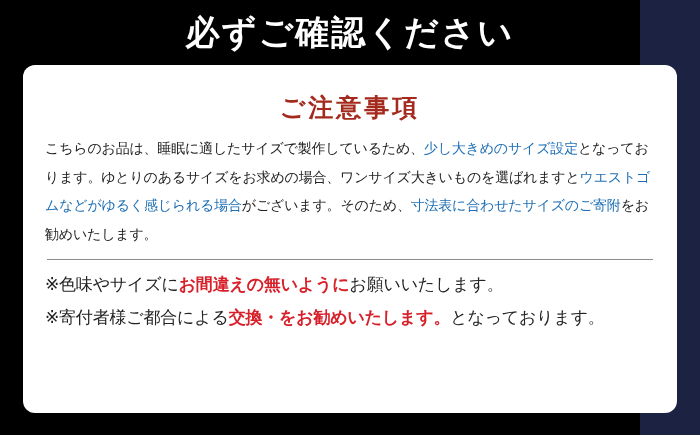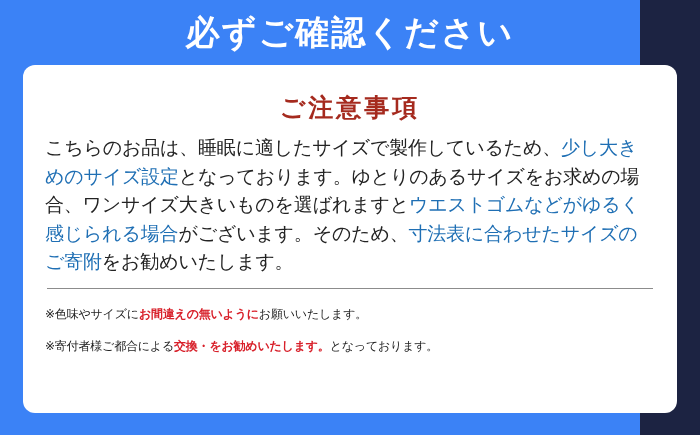--- a/index.html
+++ b/index.html
@@ -10,21 +10,21 @@
     width: 700px;
     height: 435px;
     background: #1c2342;
     font-family: "Liberation Sans", "DejaVu Sans", sans-serif;
     overflow: hidden;
   }
   .page {
     position: relative;
     width: 640px;
     height: 435px;
-    background: #3b82f6;
+    background: #000000;
     box-sizing: border-box;
   }
   .header-title {
     position: absolute;
     top: 8px;
     left: 0;
     width: 700px;
     text-align: center;
     color: #ffffff;
     font-size: 34px;
@@ -50,21 +50,21 @@
     font-size: 25px;
     font-weight: bold;
     letter-spacing: 3px;
     margin-top: 17px;
     line-height: 34px;
     white-space: nowrap;
   }
   .body-block {
     margin: 10px 14px 0 14px;
     color: #232323;
-    font-size: 19px;
+    font-size: 14px;
     line-height: 28.6px;
     letter-spacing: -0.2px;
     text-align: left;
   }
   .body-block p {
     margin: 0;
   }
   .hl-blue {
     color: #1f6fb4;
   }
@@ -73,21 +73,21 @@
     font-weight: bold;
   }
   .divider {
     margin: 11px 16px 0 16px;
     height: 0;
     border-top: 1px solid #8c8c8c;
   }
   .notes {
     margin: 9px 14px 0 14px;
     color: #232323;
-    font-size: 12px;
+    font-size: 17px;
     line-height: 32.5px;
     letter-spacing: -0.2px;
   }
   .notes p {
     margin: 0;
   }
 </style>
 </head>
 <body>
 

